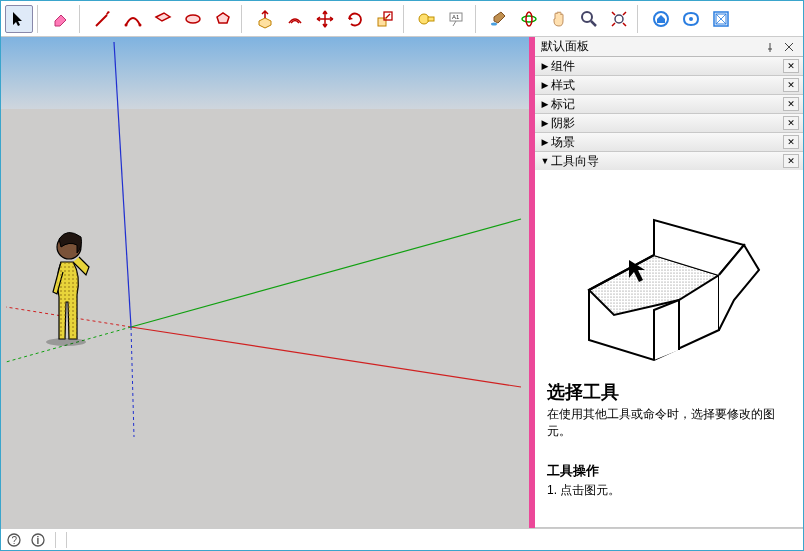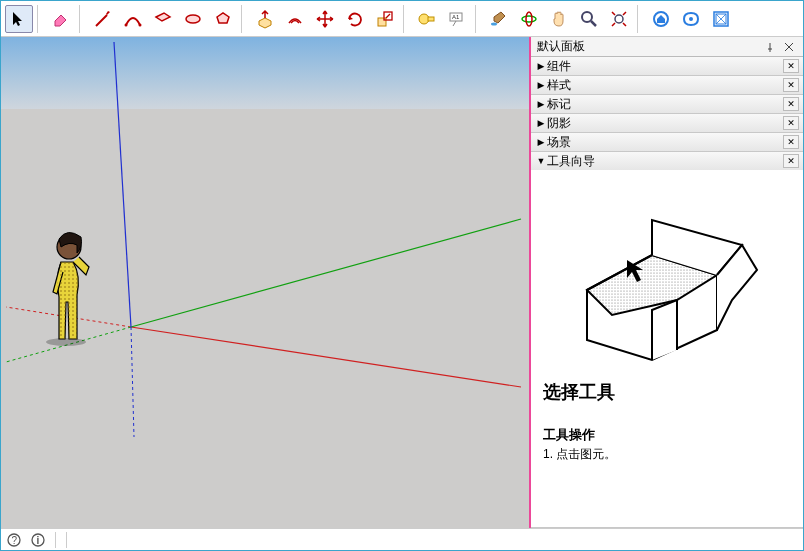--- a/index.html
+++ b/index.html
@@ -12,21 +12,21 @@
 .wc { width: 46px; height: 30px; display: flex; align-items: center; justify-content: center; cursor: pointer; }
 .menubar { height: 22px; background: #fff; border-bottom: 1px solid #ddd; display: flex; align-items: center; padding: 0 4px; }
 .menubar .mi { padding: 2px 8px; cursor: pointer; }
 .toolbar { height: 36px; background: #fff; border-bottom: 1px solid #ccc; display: flex; align-items: center; padding: 2px 4px; gap: 2px; }
 .tb { width: 28px; height: 28px; display: flex; align-items: center; justify-content: center; border: 1px solid transparent; cursor: pointer; border-radius: 2px; }
 .tb.sel { border-color: #88a; background: #dfeaf8; }
 .sep { width: 6px; height: 28px; border-left: 1px solid #ccc; margin: 0 2px; }
 .content { flex: 1; display: flex; min-height: 0; }
 .viewport { flex: 1; position: relative; overflow: hidden; background: #cdcccb; }
 .sky { position: absolute; left: 0; top: 0; right: 0; height: 72px; background: linear-gradient(#7fb3e0, #cfd6dd); }
-.panel-area { width: 274px; background: #f0f0f0; border-left: 2px solid #ec4899; display: flex; flex-direction: column; }
+.panel-area { width: 274px; background: #f0f0f0; border-left: 6px solid #ec4899; display: flex; flex-direction: column; }
 .panel-title { height: 20px; background: #f4f4f4; border-bottom: 1px solid #bbb; display: flex; align-items: center; padding: 0 6px; font-size: 12px; }
 .panel-title .pin { margin-left: auto; width: 14px; height: 14px; display: flex; align-items: center; justify-content: center; cursor: pointer; }
 .panel-title .px { width: 16px; height: 14px; margin-left: 4px; display: flex; align-items: center; justify-content: center; cursor: pointer; }
 .acc { border-bottom: 1px solid #c8c8c8; }
 .acc-h { height: 18px; background: linear-gradient(#f8f8f8,#e6e6e6); display: flex; align-items: center; padding: 0 4px; cursor: pointer; font-size: 12px; }
 .acc-h .arrow { width: 12px; text-align: center; font-size: 9px; }
 .acc-h .x { margin-left: auto; width: 16px; height: 14px; border: 1px solid #bbb; background: #f4f4f4; display: flex; align-items: center; justify-content: center; font-size: 9px; cursor: pointer; }
 .acc-body { background: #fff; padding: 10px 12px; flex: 1; overflow: auto; }
 .illus { width: 220px; height: 170px; margin: 20px auto 10px; display: block; }
 .tool-name { font-size: 18px; font-weight: bold; margin-top: 8px; }
@@ -272,20 +272,21 @@
                 </pattern>
               </defs>
             <path d="M30 90 L95 55 L160 75 L160 130 L95 160 L30 140 Z" fill="#fff" stroke="#000" stroke-width="2"></path>
             <path d="M30 90 L95 55 L160 75 L120 100 L55 115 Z" fill="url(#hatch)" stroke="#000" stroke-width="2"></path>
             <path d="M95 55 L95 20 L185 45 L160 75" fill="#fff" stroke="#000" stroke-width="2"></path>
             <path d="M160 75 L185 45 L200 70 L175 100 L160 130" fill="#fff" stroke="#000" stroke-width="2"></path>
             <path d="M95 160 L95 110 L120 100 L120 150" fill="#fff" stroke="#000" stroke-width="2"></path>
             <path d="M70 60 L70 78 L75 72 L80 82 L84 80 L79 70 L86 70 Z" fill="#000"></path>
           </svg>
           <div class="tool-name">选择工具</div>
+          <div class="tool-desc">在使用其他工具或命令时，选择要修改的图元。</div>
           <div class="op-title">工具操作</div>
           <div class="op-step">1. 点击图元。</div>
         </div>
       </div>
     </div>
   </div>
 
   <div class="statusbar">
     <span>
         <svg width="14" height="14">

